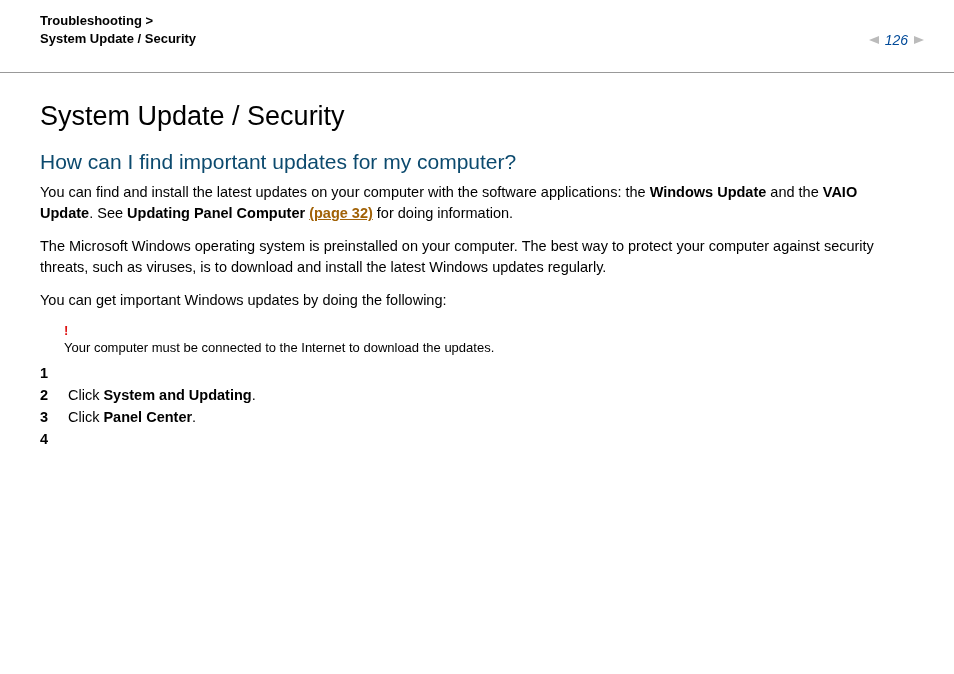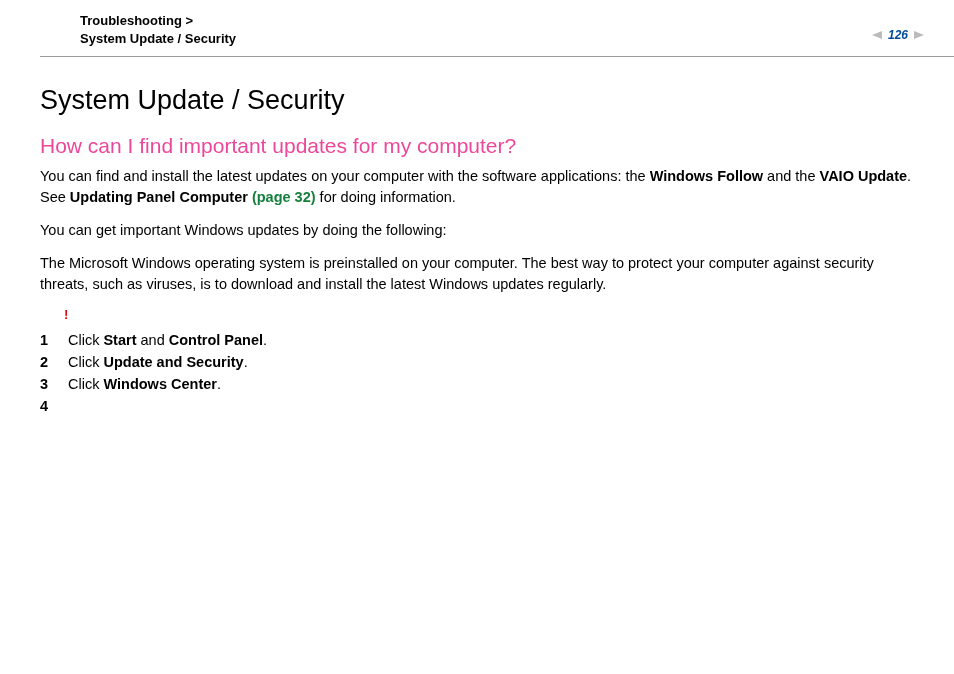--- a/index.html
+++ b/index.html
@@ -8,24 +8,23 @@
     padding: 0;
     width: 954px;
     height: 674px;
     box-sizing: border-box;
     color: #000;
     font-size: 14.5px;
   }
   .header {
     display: flex;
     justify-content: space-between;
-    align-items: center;
-    padding: 12px 30px 8px 40px;
+    align-items: flex-end;
+    padding: 12px 30px 24px 40px;
     border-bottom: 1px solid #999;
-    margin-left: 40px;
   }
   .breadcrumb {
     font-weight: bold;
     font-size: 13px;
     line-height: 1.4;
     color: #000;
   }
   .page-nav {
     display: flex;
     align-items: center;
@@ -39,45 +38,46 @@
     border-right: 10px solid #bbb;
   }
   .arrow-right {
     width: 0; height: 0;
     border-top: 4px solid transparent;
     border-bottom: 4px solid transparent;
     border-left: 10px solid #bbb;
   }
   .page-number {
     color: #004a99;
-    font-weight: bold;
+    font-weight: normal;
     font-style: italic;
-    font-size: 12px;
+    font-size: 14px;
   }
   .content {
     padding: 18px 40px 0 40px;
   }
   h1 {
     font-size: 27px;
     font-weight: normal;
     margin: 10px 0 18px 0;
   }
   h2 {
     font-size: 21px;
     font-weight: normal;
-    color: #ec4899;
+    color: #0c4a6e;
     margin: 0 0 8px 0;
   }
   p {
     margin: 0 0 12px 0;
     line-height: 1.45;
   }
   .link-blue {
-    color: #15803d;
+    color: #a16207;
     font-weight: bold;
+    text-decoration: underline;
   }
   .note {
     margin: 6px 0 10px 24px;
     font-size: 13px;
   }
   .note .bang {
     color: #d11;
     font-weight: bold;
     display: block;
     margin-bottom: 2px;
@@ -111,40 +111,40 @@
     <span class="page-number">126</span>
     <div class="arrow-right"></div>
   </div>
 </div>
 
 <div class="content">
   <h1>System Update / Security</h1>
 
   <h2>How can I find important updates for my computer?</h2>
   <p>
-    <span>You can find and install the latest updates on your computer with the software applications: the </span><strong>Windows Follow</strong><span> and the </span><strong>VAIO Update</strong><span>. See </span><strong>Updating Panel Computer </strong><span class="link-blue">(page 32)</span><span> for doing information.</span>
+    <span>You can find and install the latest updates on your computer with the software applications: the </span><strong>Windows Update</strong><span> and the </span><strong>VAIO Update</strong><span>. See </span><strong>Updating Panel Computer </strong><span class="link-blue">(page 32)</span><span> for doing information.</span>
   </p>
 
+  <p>The Microsoft Windows operating system is preinstalled on your computer. The best way to protect your computer against security threats, such as viruses, is to download and install the latest Windows updates regularly.</p>
   <p>You can get important Windows updates by doing the following:</p>
-  <p>The Microsoft Windows operating system is preinstalled on your computer. The best way to protect your computer against security threats, such as viruses, is to download and install the latest Windows updates regularly.</p>
 
   <div class="note">
     <span class="bang">!</span>
+    <span>Your computer must be connected to the Internet to download the updates.</span>
   </div>
 
   <ol class="steps">
     <li>
       <span class="num">1</span>
-      <span><span>Click </span><strong>Start</strong><span> and </span><strong>Control Panel</strong><span>.</span></span>
     </li>
     <li>
       <span class="num">2</span>
-      <span><span>Click </span><strong>Update and Security</strong><span>.</span></span>
+      <span><span>Click </span><strong>System and Updating</strong><span>.</span></span>
     </li>
     <li>
       <span class="num">3</span>
-      <span><span>Click </span><strong>Windows Center</strong><span>.</span></span>
+      <span><span>Click </span><strong>Panel Center</strong><span>.</span></span>
     </li>
     <li>
       <span class="num">4</span>
     </li>
   </ol>
 </div>
 
 </body></html>

